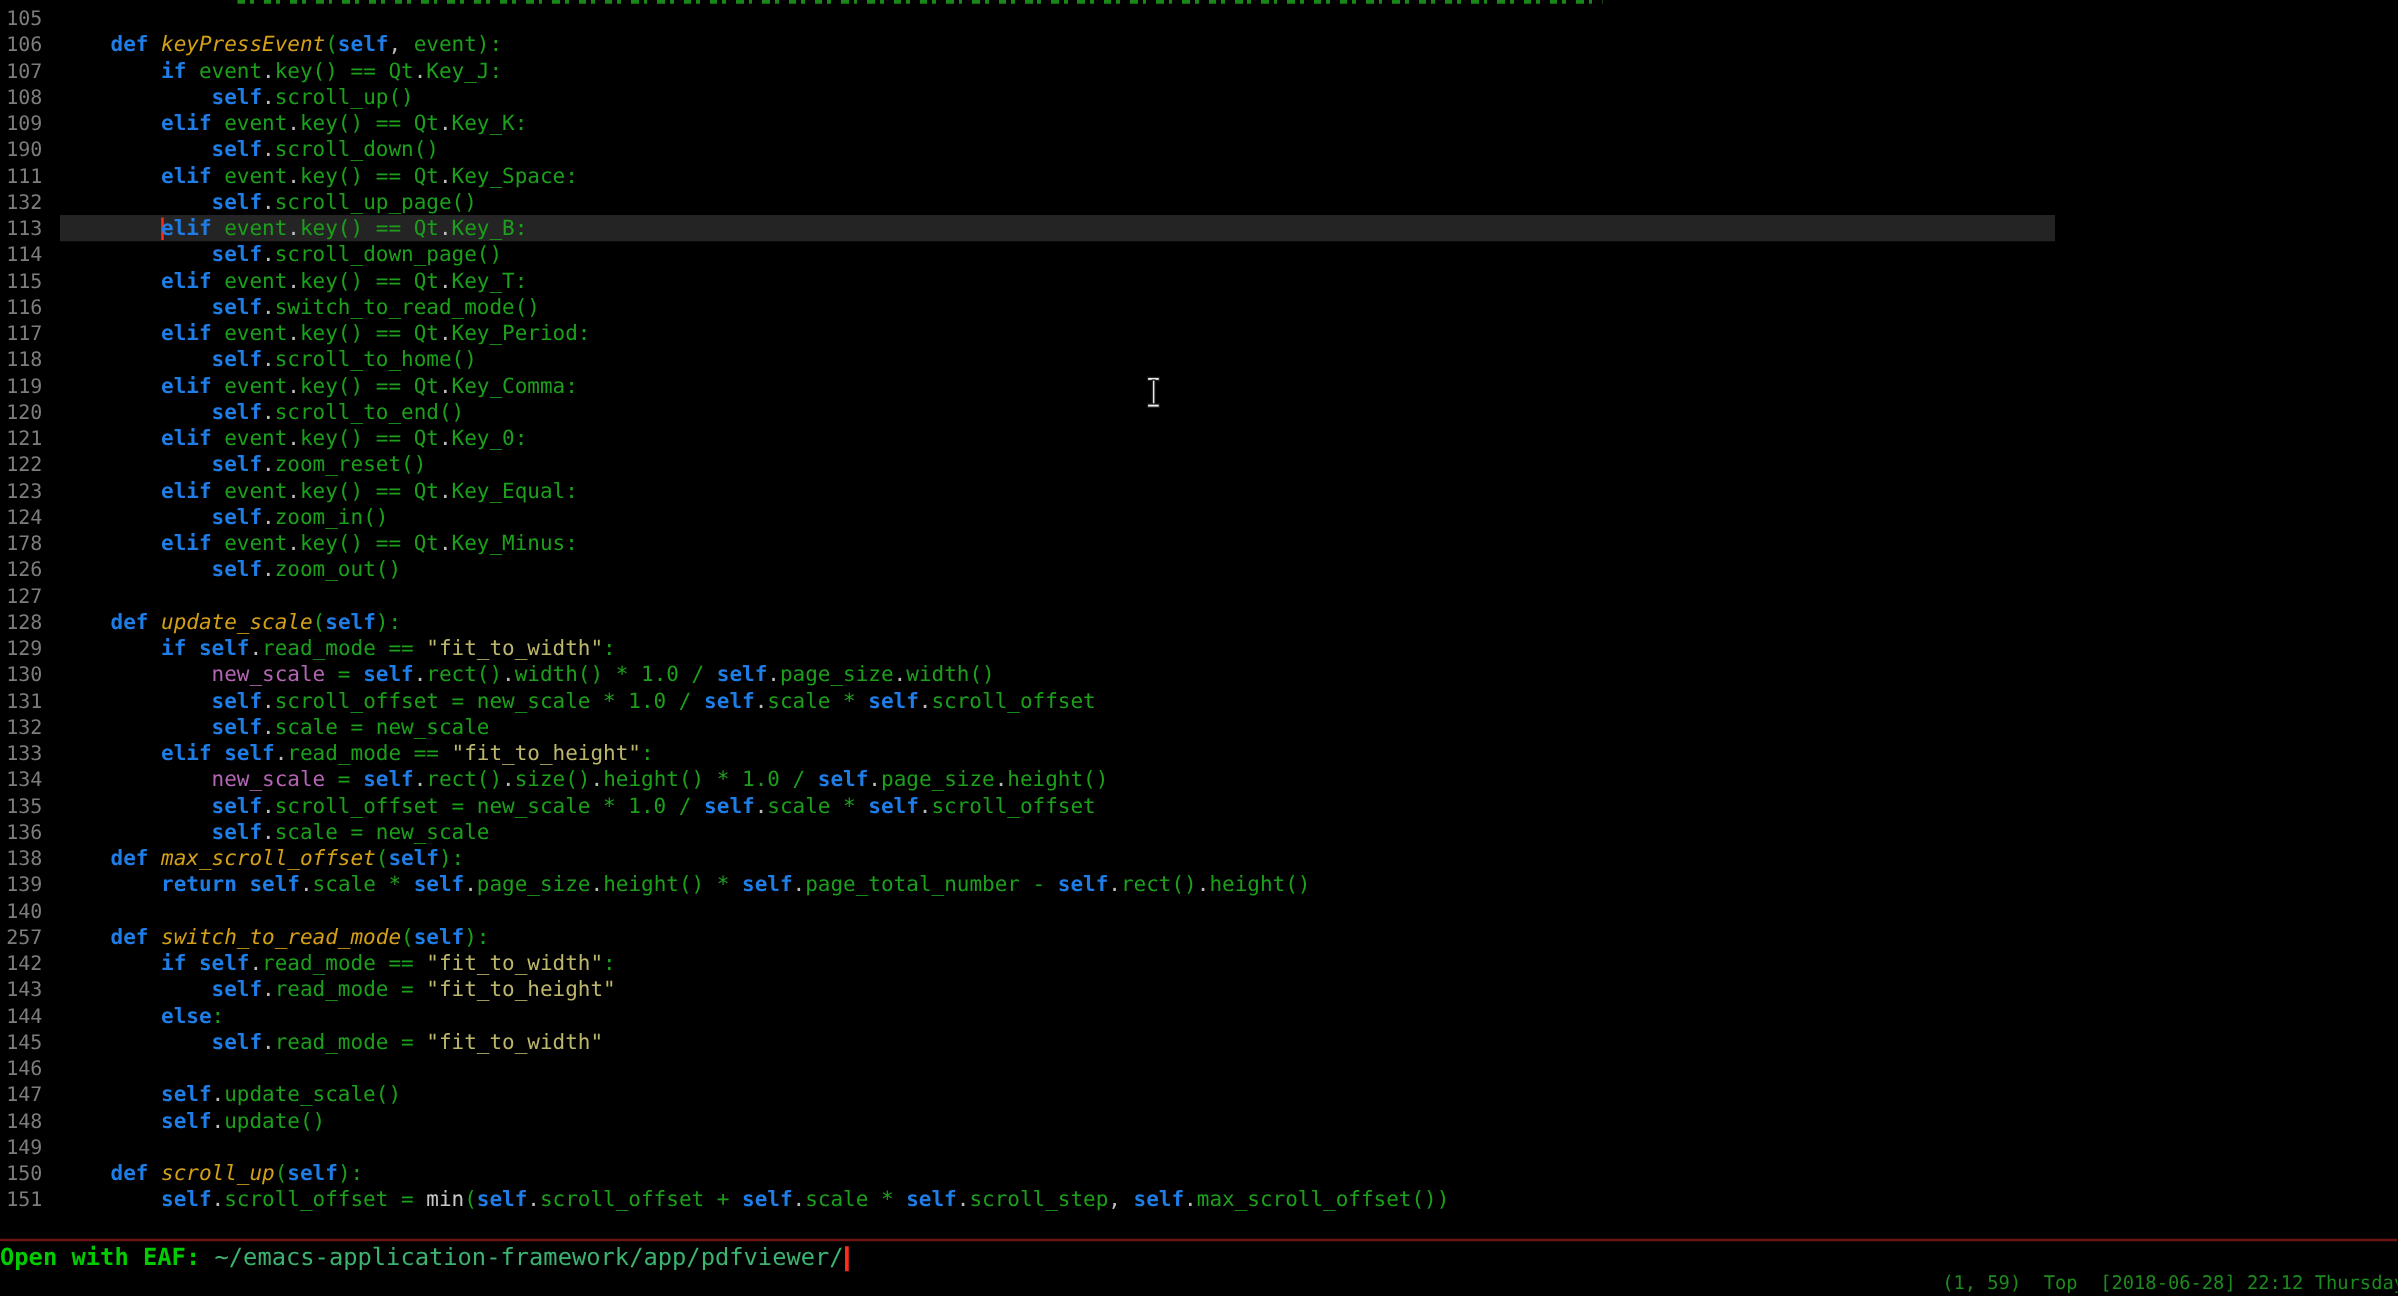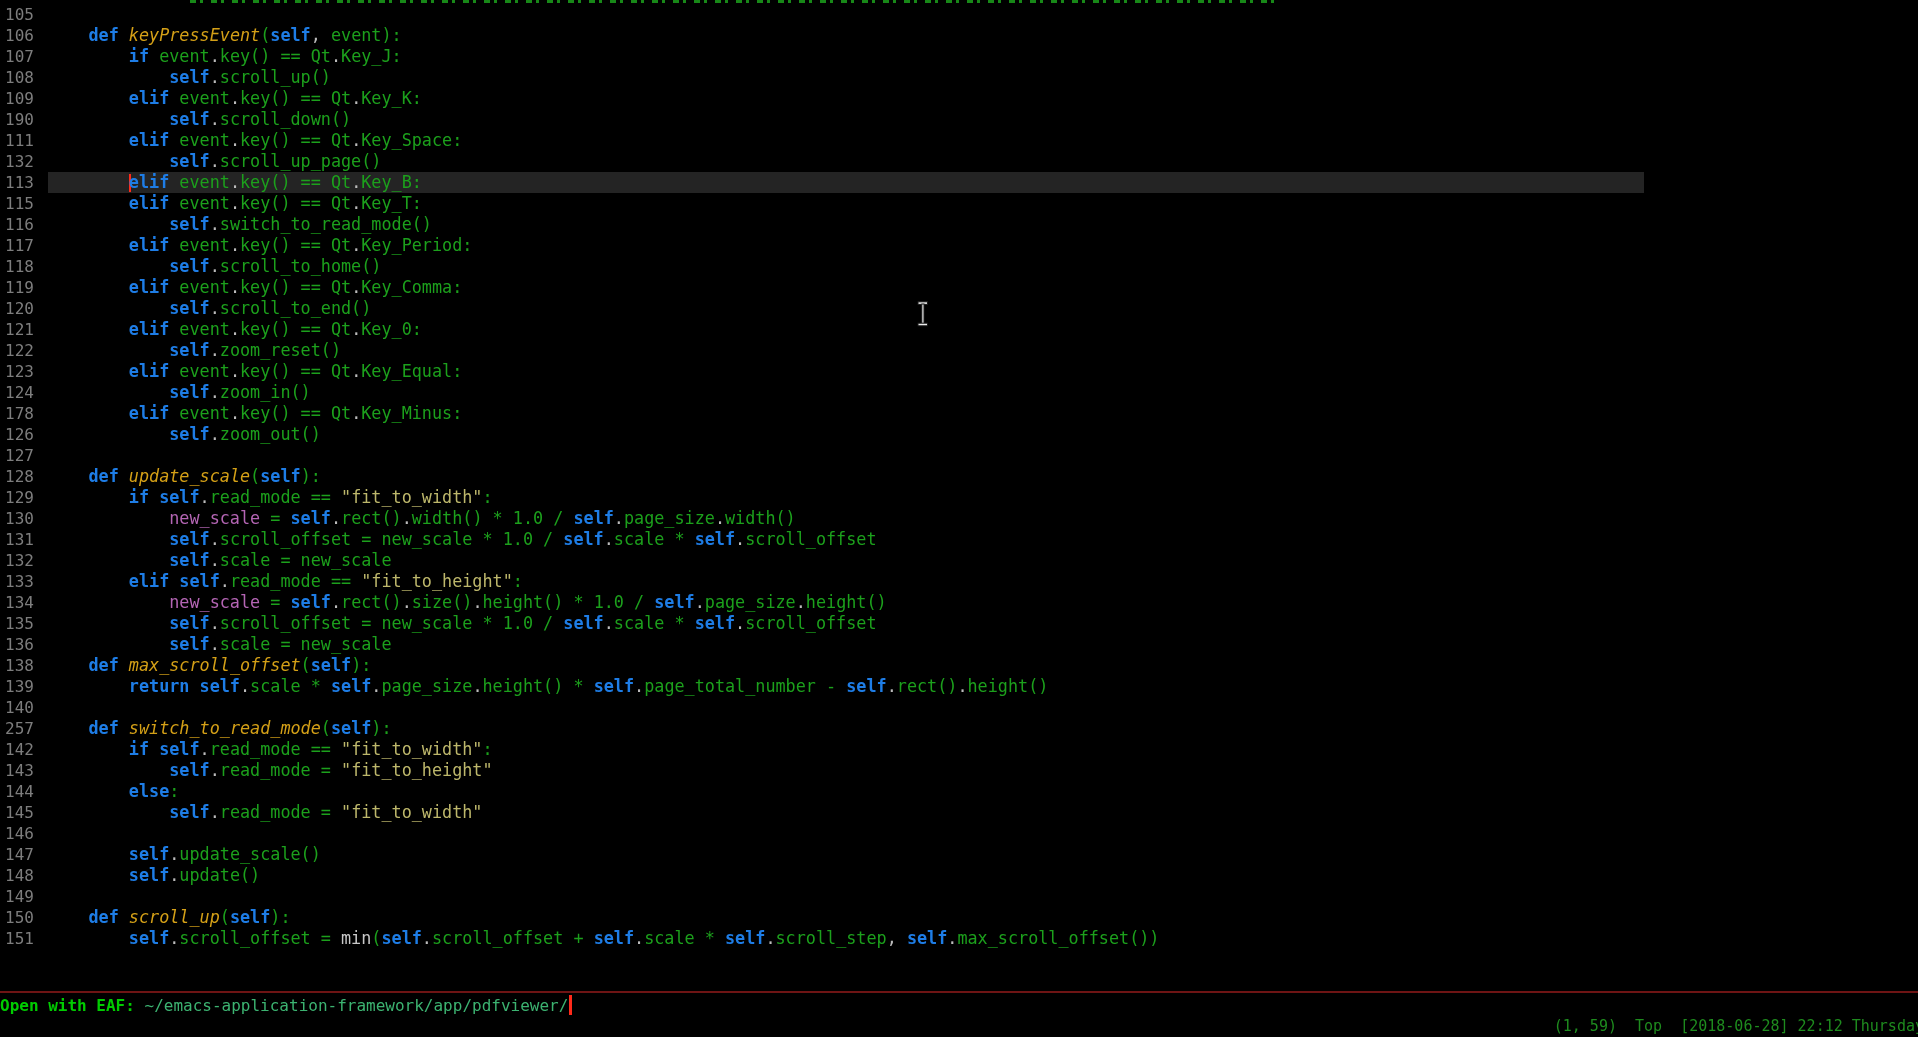--- a/index.html
+++ b/index.html
@@ -34,21 +34,21 @@
   .tok-pn{color:var(--pn);}
   .tok-bi{color:var(--bi);}
   .tok-var{color:var(--var);}
   .tok-cur{
     display:inline-block;width:2px;height:18px;margin-right:-2px;background:var(--cursor);
     vertical-align:text-bottom;
   }
   #mode-line{position:absolute;top:991px;left:0;width:1918px;height:2px;background:var(--modeline);}
   #minibuffer{
     position:absolute;top:993px;left:0;width:1918px;height:28px;
-    font-size:16px;line-height:26px;white-space:pre;
+    font-size:19px;line-height:26px;white-space:pre;
   }
   #minibuffer .prompt{color:var(--prompt);font-weight:bold;}
   #minibuffer .mb-input{color:var(--path);}
   #mb-cursor{
     display:inline-block;width:3px;height:20px;margin-left:1px;background:var(--cursor);
     vertical-align:text-bottom;
   }
   #tray{
     position:absolute;top:1016px;right:-6px;height:20px;color:var(--tray);
     font-size:15px;line-height:20px;white-space:pre;
@@ -63,20 +63,21 @@
 <div id="code-area">
     <div class="line"><span class="ln">105</span><span class="code"></span></div>
     <div class="line"><span class="ln">106</span><span class="code"><span class="tok-pl">    </span><span class="tok-kw">def</span><span class="tok-pl"> </span><span class="tok-fn">keyPressEvent</span><span class="tok-pl">(</span><span class="tok-kw">self</span><span class="tok-pn">, </span><span class="tok-pl">event):</span></span></div>
     <div class="line"><span class="ln">107</span><span class="code"><span class="tok-pl">        </span><span class="tok-kw">if</span><span class="tok-pl"> event</span><span class="tok-pn">.</span><span class="tok-pl">key() == Qt</span><span class="tok-pn">.</span><span class="tok-pl">Key_J:</span></span></div>
     <div class="line"><span class="ln">108</span><span class="code"><span class="tok-pl">            </span><span class="tok-kw">self</span><span class="tok-pn">.</span><span class="tok-pl">scroll_up()</span></span></div>
     <div class="line"><span class="ln">109</span><span class="code"><span class="tok-pl">        </span><span class="tok-kw">elif</span><span class="tok-pl"> event</span><span class="tok-pn">.</span><span class="tok-pl">key() == Qt</span><span class="tok-pn">.</span><span class="tok-pl">Key_K:</span></span></div>
     <div class="line"><span class="ln">190</span><span class="code"><span class="tok-pl">            </span><span class="tok-kw">self</span><span class="tok-pn">.</span><span class="tok-pl">scroll_down()</span></span></div>
     <div class="line"><span class="ln">111</span><span class="code"><span class="tok-pl">        </span><span class="tok-kw">elif</span><span class="tok-pl"> event</span><span class="tok-pn">.</span><span class="tok-pl">key() == Qt</span><span class="tok-pn">.</span><span class="tok-pl">Key_Space:</span></span></div>
     <div class="line"><span class="ln">132</span><span class="code"><span class="tok-pl">            </span><span class="tok-kw">self</span><span class="tok-pn">.</span><span class="tok-pl">scroll_up_page()</span></span></div>
     <div class="line current"><span class="ln">113</span><span class="code"><span class="tok-pl">        </span><span class="tok-cur"></span><span class="tok-kw">elif</span><span class="tok-pl"> event</span><span class="tok-pn">.</span><span class="tok-pl">key() == Qt</span><span class="tok-pn">.</span><span class="tok-pl">Key_B:</span></span></div>
+    <div class="line"><span class="ln">114</span><span class="code"><span class="tok-pl">            </span><span class="tok-kw">self</span><span class="tok-pn">.</span><span class="tok-pl">scroll_down_page()</span></span></div>
     <div class="line"><span class="ln">115</span><span class="code"><span class="tok-pl">        </span><span class="tok-kw">elif</span><span class="tok-pl"> event</span><span class="tok-pn">.</span><span class="tok-pl">key() == Qt</span><span class="tok-pn">.</span><span class="tok-pl">Key_T:</span></span></div>
     <div class="line"><span class="ln">116</span><span class="code"><span class="tok-pl">            </span><span class="tok-kw">self</span><span class="tok-pn">.</span><span class="tok-pl">switch_to_read_mode()</span></span></div>
     <div class="line"><span class="ln">117</span><span class="code"><span class="tok-pl">        </span><span class="tok-kw">elif</span><span class="tok-pl"> event</span><span class="tok-pn">.</span><span class="tok-pl">key() == Qt</span><span class="tok-pn">.</span><span class="tok-pl">Key_Period:</span></span></div>
     <div class="line"><span class="ln">118</span><span class="code"><span class="tok-pl">            </span><span class="tok-kw">self</span><span class="tok-pn">.</span><span class="tok-pl">scroll_to_home()</span></span></div>
     <div class="line"><span class="ln">119</span><span class="code"><span class="tok-pl">        </span><span class="tok-kw">elif</span><span class="tok-pl"> event</span><span class="tok-pn">.</span><span class="tok-pl">key() == Qt</span><span class="tok-pn">.</span><span class="tok-pl">Key_Comma:</span></span></div>
     <div class="line"><span class="ln">120</span><span class="code"><span class="tok-pl">            </span><span class="tok-kw">self</span><span class="tok-pn">.</span><span class="tok-pl">scroll_to_end()</span></span></div>
     <div class="line"><span class="ln">121</span><span class="code"><span class="tok-pl">        </span><span class="tok-kw">elif</span><span class="tok-pl"> event</span><span class="tok-pn">.</span><span class="tok-pl">key() == Qt</span><span class="tok-pn">.</span><span class="tok-pl">Key_0:</span></span></div>
     <div class="line"><span class="ln">122</span><span class="code"><span class="tok-pl">            </span><span class="tok-kw">self</span><span class="tok-pn">.</span><span class="tok-pl">zoom_reset()</span></span></div>
     <div class="line"><span class="ln">123</span><span class="code"><span class="tok-pl">        </span><span class="tok-kw">elif</span><span class="tok-pl"> event</span><span class="tok-pn">.</span><span class="tok-pl">key() == Qt</span><span class="tok-pn">.</span><span class="tok-pl">Key_Equal:</span></span></div>
     <div class="line"><span class="ln">124</span><span class="code"><span class="tok-pl">            </span><span class="tok-kw">self</span><span class="tok-pn">.</span><span class="tok-pl">zoom_in()</span></span></div>

